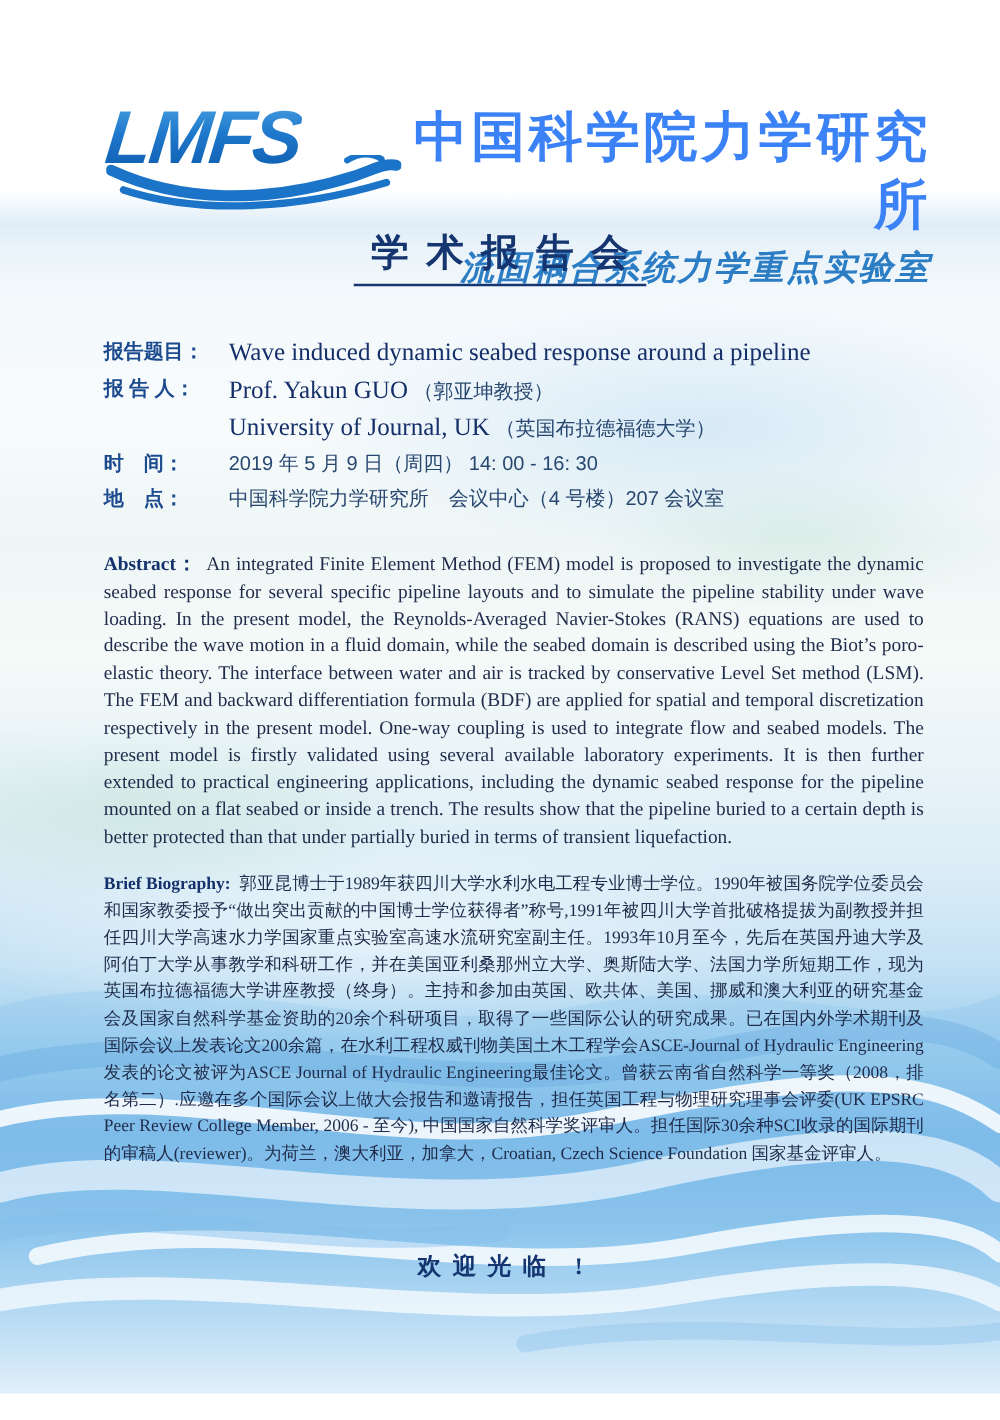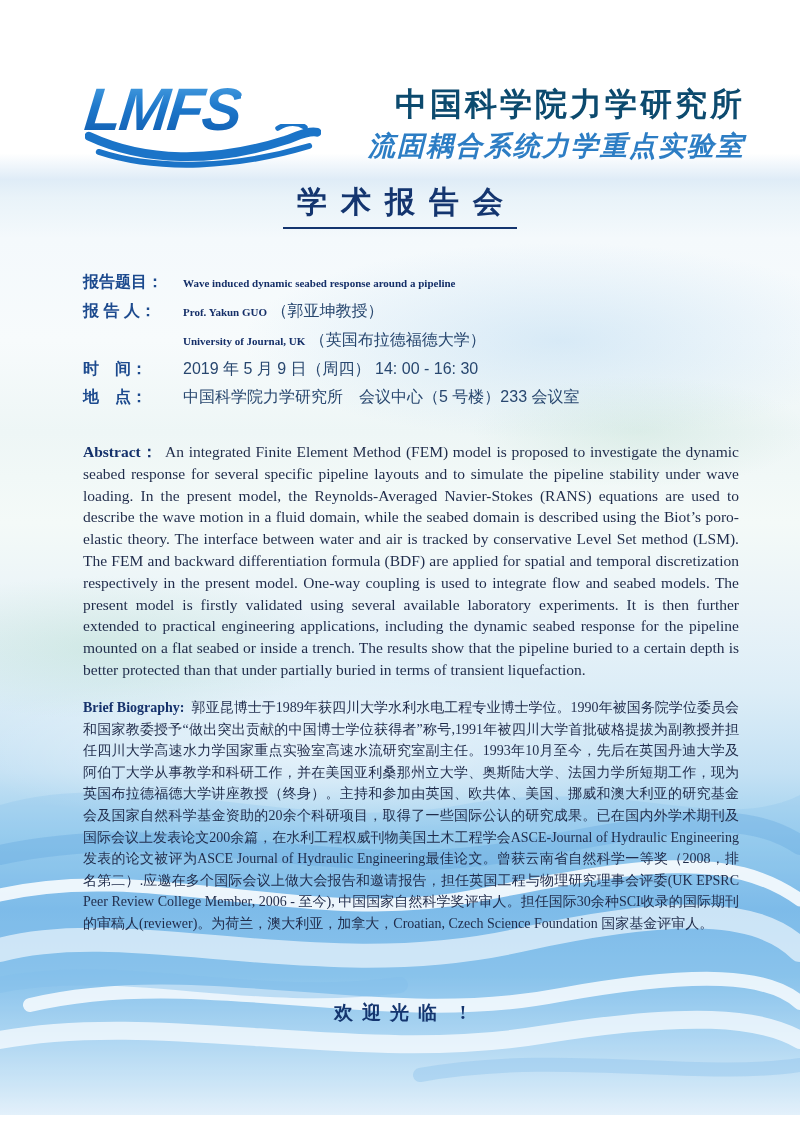--- a/index.html
+++ b/index.html
@@ -35,22 +35,22 @@
     display:inline-block; font-family:"Liberation Sans","DejaVu Sans",sans-serif;
     font-weight:700; font-style:italic; font-size:60px; line-height:1;
     letter-spacing:-2px; transform:skewX(-6deg);
     background:linear-gradient(180deg,#4ba1e2 0%,#1e78cb 45%,#0f5caf 100%);
     -webkit-background-clip:text; background-clip:text;
     -webkit-text-fill-color:transparent; color:#1b74c8;
   }
   .logo-waves { display:block; margin-top:-16px; width:236px; height:46px; }
   .org { margin-left:auto; text-align:right; padding-top:4px; }
   .org-line1 {
-    font-weight:700; font-size:32px; line-height:1.25; letter-spacing:3px;
-    color:#0c4a6e; font-family:"Liberation Serif","DejaVu Serif",serif;
+    font-weight:700; font-size:43px; line-height:1.25; letter-spacing:3px;
+    color:#3b82f6; font-family:"Liberation Serif","DejaVu Serif",serif;
   }
   .org-line2 {
     font-weight:700; font-size:27px; line-height:1.2; letter-spacing:2px;
     color:#2c7dc4; margin-top:6px; font-style:italic;
   }
   
   .title-wrap { position:absolute; top:182px; left:0; width:800px; text-align:center; }
   .title-text {
     display:inline-block; font-family:"Liberation Sans","DejaVu Sans",sans-serif;
     font-weight:700; font-size:30px; color:#14356f;
@@ -58,21 +58,21 @@
     border-bottom:2px solid #14356f;
   }
   
   .info { position:absolute; top:268px; left:83px; width:656px; }
   .info-row { display:flex; line-height:28px; }
   .info-label {
     flex:0 0 100px; font-family:"Liberation Sans","DejaVu Sans",sans-serif;
     font-weight:700; font-size:16px; color:#1c4a8e; white-space:pre;
   }
   .info-value { font-size:16px; color:#24457a; }
-  .vb { font-weight:700; font-size:11px; color:#152f68; font-family:"Liberation Serif","DejaVu Serif",serif; }
+  .vb { font-weight:400; font-size:20px; color:#152f68; font-family:"Liberation Serif","DejaVu Serif",serif; }
   .vr-zh { font-family:"Liberation Sans","DejaVu Sans",sans-serif; color:#28476f; }
   .vr-en { font-family:"Liberation Serif","DejaVu Serif",serif; color:#24457a; }
   
   .para { position:absolute; left:83px; width:656px; margin:0; text-align:justify; color:#1f2b4a; }
   .abstract-para { top:441px; font-size:15.5px; line-height:21.8px; }
   .bio-para { top:697px; font-size:14px; line-height:21.6px; }
   .para-head { font-weight:700; color:#15316b; margin-right:7px; }
   
   .welcome-wrap { position:absolute; top:1000px; left:0; width:800px; text-align:center; }
   .welcome-text {
@@ -134,21 +134,21 @@
     <div class="info-row">
       <span class="info-label"></span>
       <span class="info-value"><span class="vb">University of Journal, UK</span><span class="vr-zh"> （英国布拉德福德大学）</span></span>
     </div>
     <div class="info-row">
       <span class="info-label">时　间：</span>
       <span class="info-value"><span class="vr-zh">2019 年 5 月 9 日（周四） 14: 00 - 16: 30</span></span>
     </div>
     <div class="info-row">
       <span class="info-label">地　点：</span>
-      <span class="info-value"><span class="vr-zh">中国科学院力学研究所　会议中心（5 号楼）233 会议室</span></span>
+      <span class="info-value"><span class="vr-zh">中国科学院力学研究所　会议中心（4 号楼）207 会议室</span></span>
     </div>
   </div>
 
   <p class="para abstract-para">
     <span class="para-head">Abstract：</span><span>An integrated Finite Element Method (FEM) model is proposed to investigate the dynamic seabed response for several specific pipeline layouts and to simulate the pipeline stability under wave loading. In the present model, the Reynolds-Averaged Navier-Stokes (RANS) equations are used to describe the wave motion in a fluid domain, while the seabed domain is described using the Biot’s poro-elastic theory. The interface between water and air is tracked by conservative Level Set method (LSM). The FEM and backward differentiation formula (BDF) are applied for spatial and temporal discretization respectively in the present model. One-way coupling is used to integrate flow and seabed models. The present model is firstly validated using several available laboratory experiments. It is then further extended to practical engineering applications, including the dynamic seabed response for the pipeline mounted on a flat seabed or inside a trench. The results show that the pipeline buried to a certain depth is better protected than that under partially buried in terms of transient liquefaction.</span>
   </p>
 
   <p class="para bio-para">
     <span class="para-head">Brief Biography:</span><span>郭亚昆博士于1989年获四川大学水利水电工程专业博士学位。1990年被国务院学位委员会和国家教委授予“做出突出贡献的中国博士学位获得者”称号,1991年被四川大学首批破格提拔为副教授并担任四川大学高速水力学国家重点实验室高速水流研究室副主任。1993年10月至今，先后在英国丹迪大学及阿伯丁大学从事教学和科研工作，并在美国亚利桑那州立大学、奥斯陆大学、法国力学所短期工作，现为英国布拉德福德大学讲座教授（终身）。主持和参加由英国、欧共体、美国、挪威和澳大利亚的研究基金会及国家自然科学基金资助的20余个科研项目，取得了一些国际公认的研究成果。已在国内外学术期刊及国际会议上发表论文200余篇，在水利工程权威刊物美国土木工程学会ASCE-Journal of Hydraulic Engineering发表的论文被评为ASCE Journal of Hydraulic Engineering最佳论文。曾获云南省自然科学一等奖（2008，排名第二）.应邀在多个国际会议上做大会报告和邀请报告，担任英国工程与物理研究理事会评委(UK EPSRC Peer Review College Member, 2006 - 至今), 中国国家自然科学奖评审人。担任国际30余种SCI收录的国际期刊的审稿人(reviewer)。为荷兰，澳大利亚，加拿大，Croatian, Czech Science Foundation 国家基金评审人。</span>
   </p>

